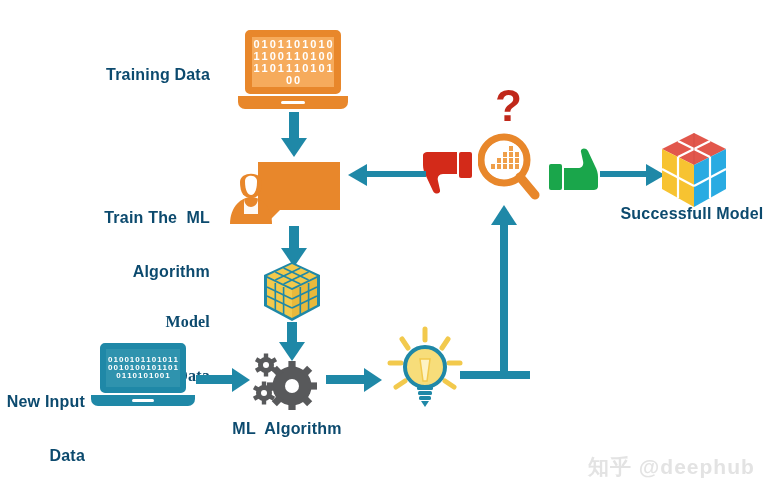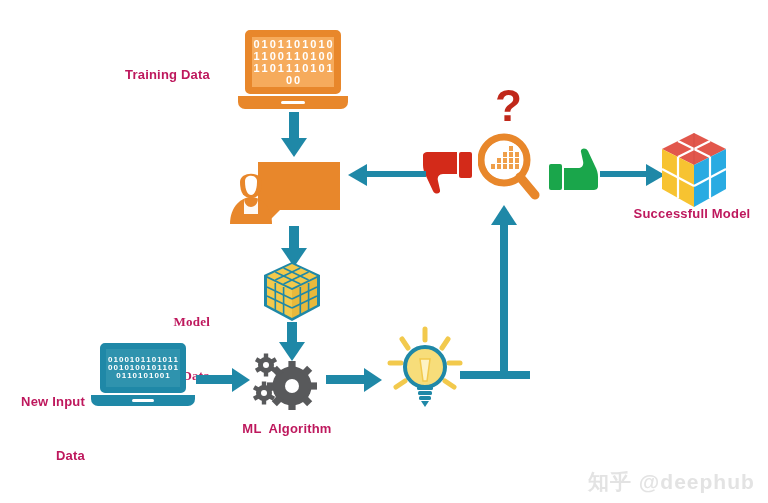--- a/index.html
+++ b/index.html
@@ -6,23 +6,23 @@
   body{
     width:768px;height:503px;
     background:#ffffff;
     font-family:"Liberation Sans",sans-serif;
     overflow:hidden;
   }
   #canvas{position:relative;width:768px;height:503px;}
 
   .label{
     position:absolute;
-    color:#be185d;
+    color:#0c4a6e;
     font-weight:bold;
-    font-size:13px;
+    font-size:16px;
     line-height:18px;
     letter-spacing:.2px;
     white-space:pre;
   }
   .label.ctr{text-align:center;}
   .label.rgt{text-align:right;}
 
   
   .laptop{position:absolute;}
   .laptop .lid{
@@ -125,20 +125,24 @@
     <div class="base" style="width:110px;height:13px;background:#e8872b;margin-left:-7px;">
       <div class="pad"></div>
     </div>
   </div>
 
   <div class="arrow" style="left:281px;top:112px;width:26px;height:45px;">
     <div class="shaft" style="left:8px;top:0;width:10px;height:28px;"></div>
     <div class="head" style="left:0;top:26px;border-left:13px solid transparent;border-right:13px solid transparent;border-top:19px solid #1f88a7;"></div>
   </div>
 
+  <div class="label rgt" style="left:50px;top:173px;width:160px;">
+    <div>Train The  ML</div>
+    <div>Algorithm</div>
+  </div>
 
   <div style="position:absolute;left:228px;top:162px;width:112px;height:62px;">
     <svg width="112" height="62" viewBox="0 0 112 62">
       <rect x="30" y="0" width="82" height="48" fill="#e8872b"></rect>
       <path d="M36 48 L52 48 L40 60 Z" fill="#e8872b"></path>
       <path d="M12 20 C12 9, 34 9, 34 20 C34 31, 30 36, 23 36 C16 36, 12 31, 12 20 Z" fill="#e8872b"></path>
       <path d="M17 19 C17 12, 29 12, 29 19 C29 29, 26 33, 23 33 C20 33, 17 29, 17 19 Z" fill="#ffffff"></path>
       <path d="M2 62 C2 44, 14 35, 23 35 C32 35, 44 44, 44 62 Z" fill="#e8872b"></path>
       <path d="M16 36 C16 48, 30 48, 30 36 L30 52 L16 52 Z" fill="#ffffff" opacity="0.95"></path>
     </svg>
@@ -400,15 +404,15 @@
         <line x1="50" y1="26" x2="50" y2="67"></line>
       </g>
       <g stroke="#c94a3f" stroke-width="1" fill="none" opacity="0.5">
         <line x1="34" y1="2" x2="34" y2="34"></line>
       </g>
     </svg>
   </div>
 
   <div class="label ctr" style="left:612px;top:205px;width:160px;">Successfull Model</div>
 
-  <div class="watermark" style="left:588px;top:468px;">知乎 @deephub</div>
+  <div class="watermark" style="left:588px;top:453px;">知乎 @deephub</div>
 
 </div>
 
 </body></html>

